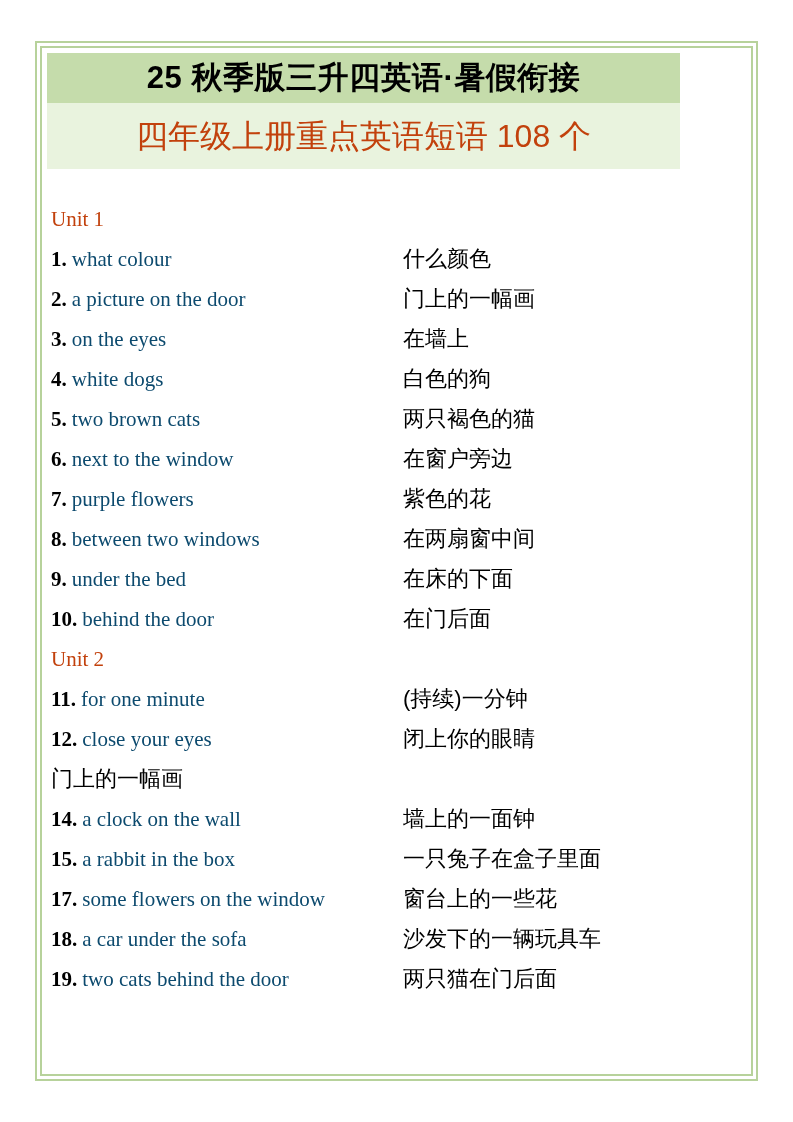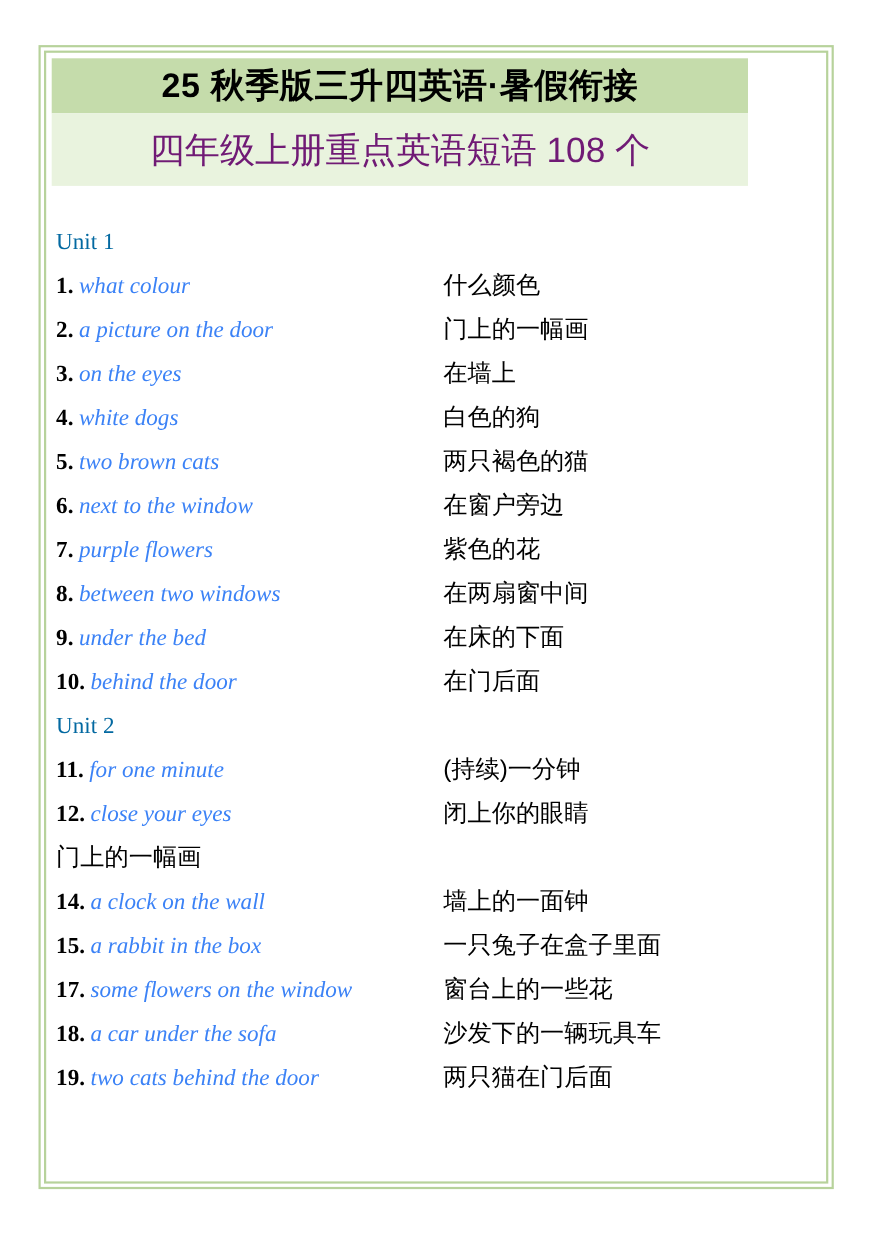--- a/index.html
+++ b/index.html
@@ -36,57 +36,56 @@
     background: #c5dcab;
     color: #000000;
     font-size: 31px;
     font-weight: 600;
     letter-spacing: 0.5px;
   }
   .banner.subtitle {
     height: 66px;
     line-height: 66px;
     background: #e9f3de;
-    color: #701a75;
+    color: #c2410c;
     font-size: 32px;
     font-weight: 500;
   }
   .phrase-list {
     margin-top: 30px;
     padding-left: 4px;
   }
   .row {
     height: 40px;
     line-height: 40px;
     display: flex;
     align-items: baseline;
     white-space: nowrap;
   }
   .unit-heading {
     height: 40px;
     line-height: 40px;
-    color: #0369a1;
+    color: #c2410c;
     font-family: "Liberation Serif", serif;
     font-size: 21px;
   }
   .en-cell {
     width: 352px;
     flex: 0 0 352px;
     font-family: "Liberation Serif", serif;
     font-size: 21px;
     overflow: visible;
   }
   .item-num {
     color: #000000;
     font-weight: bold;
     margin-right: 5px;
   }
   .item-en {
-    color: #3b82f6;
-    font-style: italic;
+    color: #0c4a6e;
   }
   .zh-cell {
     flex: 1;
     font-family: "Liberation Sans", sans-serif;
     font-size: 22px;
     color: #000000;
   }
 </style>
 </head>
 <body>

